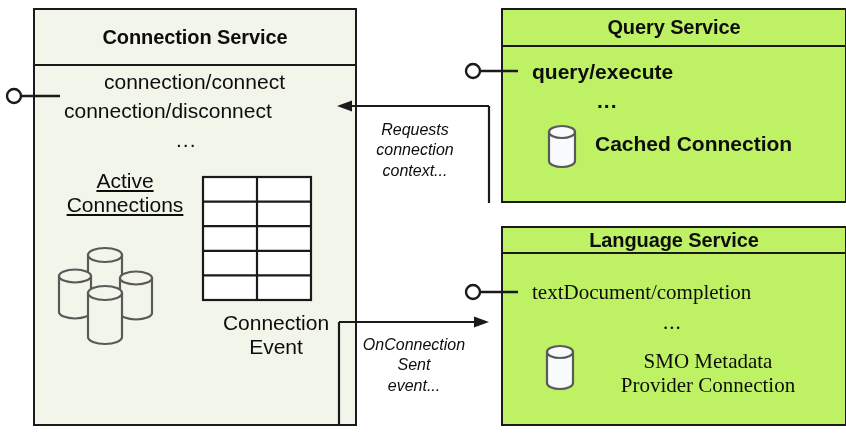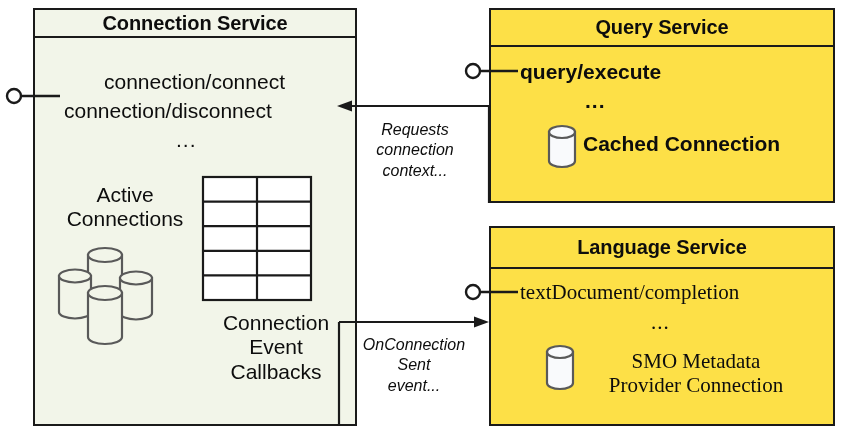--- a/index.html
+++ b/index.html
@@ -16,21 +16,21 @@
     height: 436px;
     background: #ffffff;
     overflow: hidden;
   }
   .uml-box {
     position: absolute;
     box-sizing: border-box;
     border: 2px solid #1a1a1a;
   }
   .uml-box.green { background: #f2f5e9; }
-  .uml-box.blue  { background: #fde047; }
+  .uml-box.blue  { background: #bef264; margin-left: 12px; }
   .uml-header {
     position: absolute;
     left: 0;
     right: 0;
     top: 0;
     box-sizing: border-box;
     border-bottom: 2px solid #1a1a1a;
     display: flex;
     align-items: center;
     justify-content: center;
@@ -81,58 +81,57 @@
     text-align: center;
     line-height: 1.28;
   }
 </style>
 </head>
 <body>
 
 <div id="canvas">
 
   <div class="uml-box green" style="left:33px; top:8px; width:324px; height:418px;">
-    <div class="uml-header" style="height:28px;">
+    <div class="uml-header" style="height:56px;">
       <span>Connection Service</span>
     </div>
 
     <div class="uml-body" style="top:39px; height:375px;">
 
       <div class="op-text" style="left:29px; top:21px;margin-left:40px;">connection/connect</div>
 
       <div class="op-text" style="left:29px; top:50px;">connection/disconnect</div>
 
       <div class="ellipsis" style="left:141px; top:79px;">...</div>
 
-      <div class="blk-label" style="left:10px; top:134px; width:160px;">
+      <div class="blk-label" style="left:10px; top:120px; width:160px;text-decoration:underline;">
         <div>Active</div>
         <div>Connections</div>
       </div>
 
       <div class="blk-label" style="left:161px; top:262px; width:160px;">
         <div>Connection</div>
         <div>Event</div>
-        <div>Callbacks</div>
       </div>
     </div>
   </div>
 
   <div class="uml-box blue" style="left:489px; top:8px; width:346px; height:195px;">
     <div class="uml-header" style="height:37px;">
       <span>Query Service</span>
     </div>
     <div class="uml-body" style="top:37px; height:154px;font-weight:bold;">
       <div class="op-text" style="left:29px; top:13px;">query/execute</div>
       <div class="ellipsis" style="left:94px; top:42px;">...</div>
       <div class="blk-label" style="left:92px; top:85px; width:230px; text-align:left;">Cached Connection</div>
     </div>
   </div>
 
   <div class="uml-box blue" style="left:489px; top:226px; width:346px; height:200px;">
-    <div class="uml-header" style="height:41px;">
+    <div class="uml-header" style="height:26px;">
       <span>Language Service</span>
     </div>
     <div class="uml-body" style="top:41px; height:155px;font-family:Liberation Serif, serif;">
       <div class="op-text" style="left:29px; top:12px;">textDocument/completion</div>
       <div class="ellipsis" style="left:160px; top:41px;">...</div>
       <div class="blk-label" style="left:80px; top:80px; width:250px;">
         <div>SMO Metadata</div>
         <div>Provider Connection</div>
       </div>
     </div>

